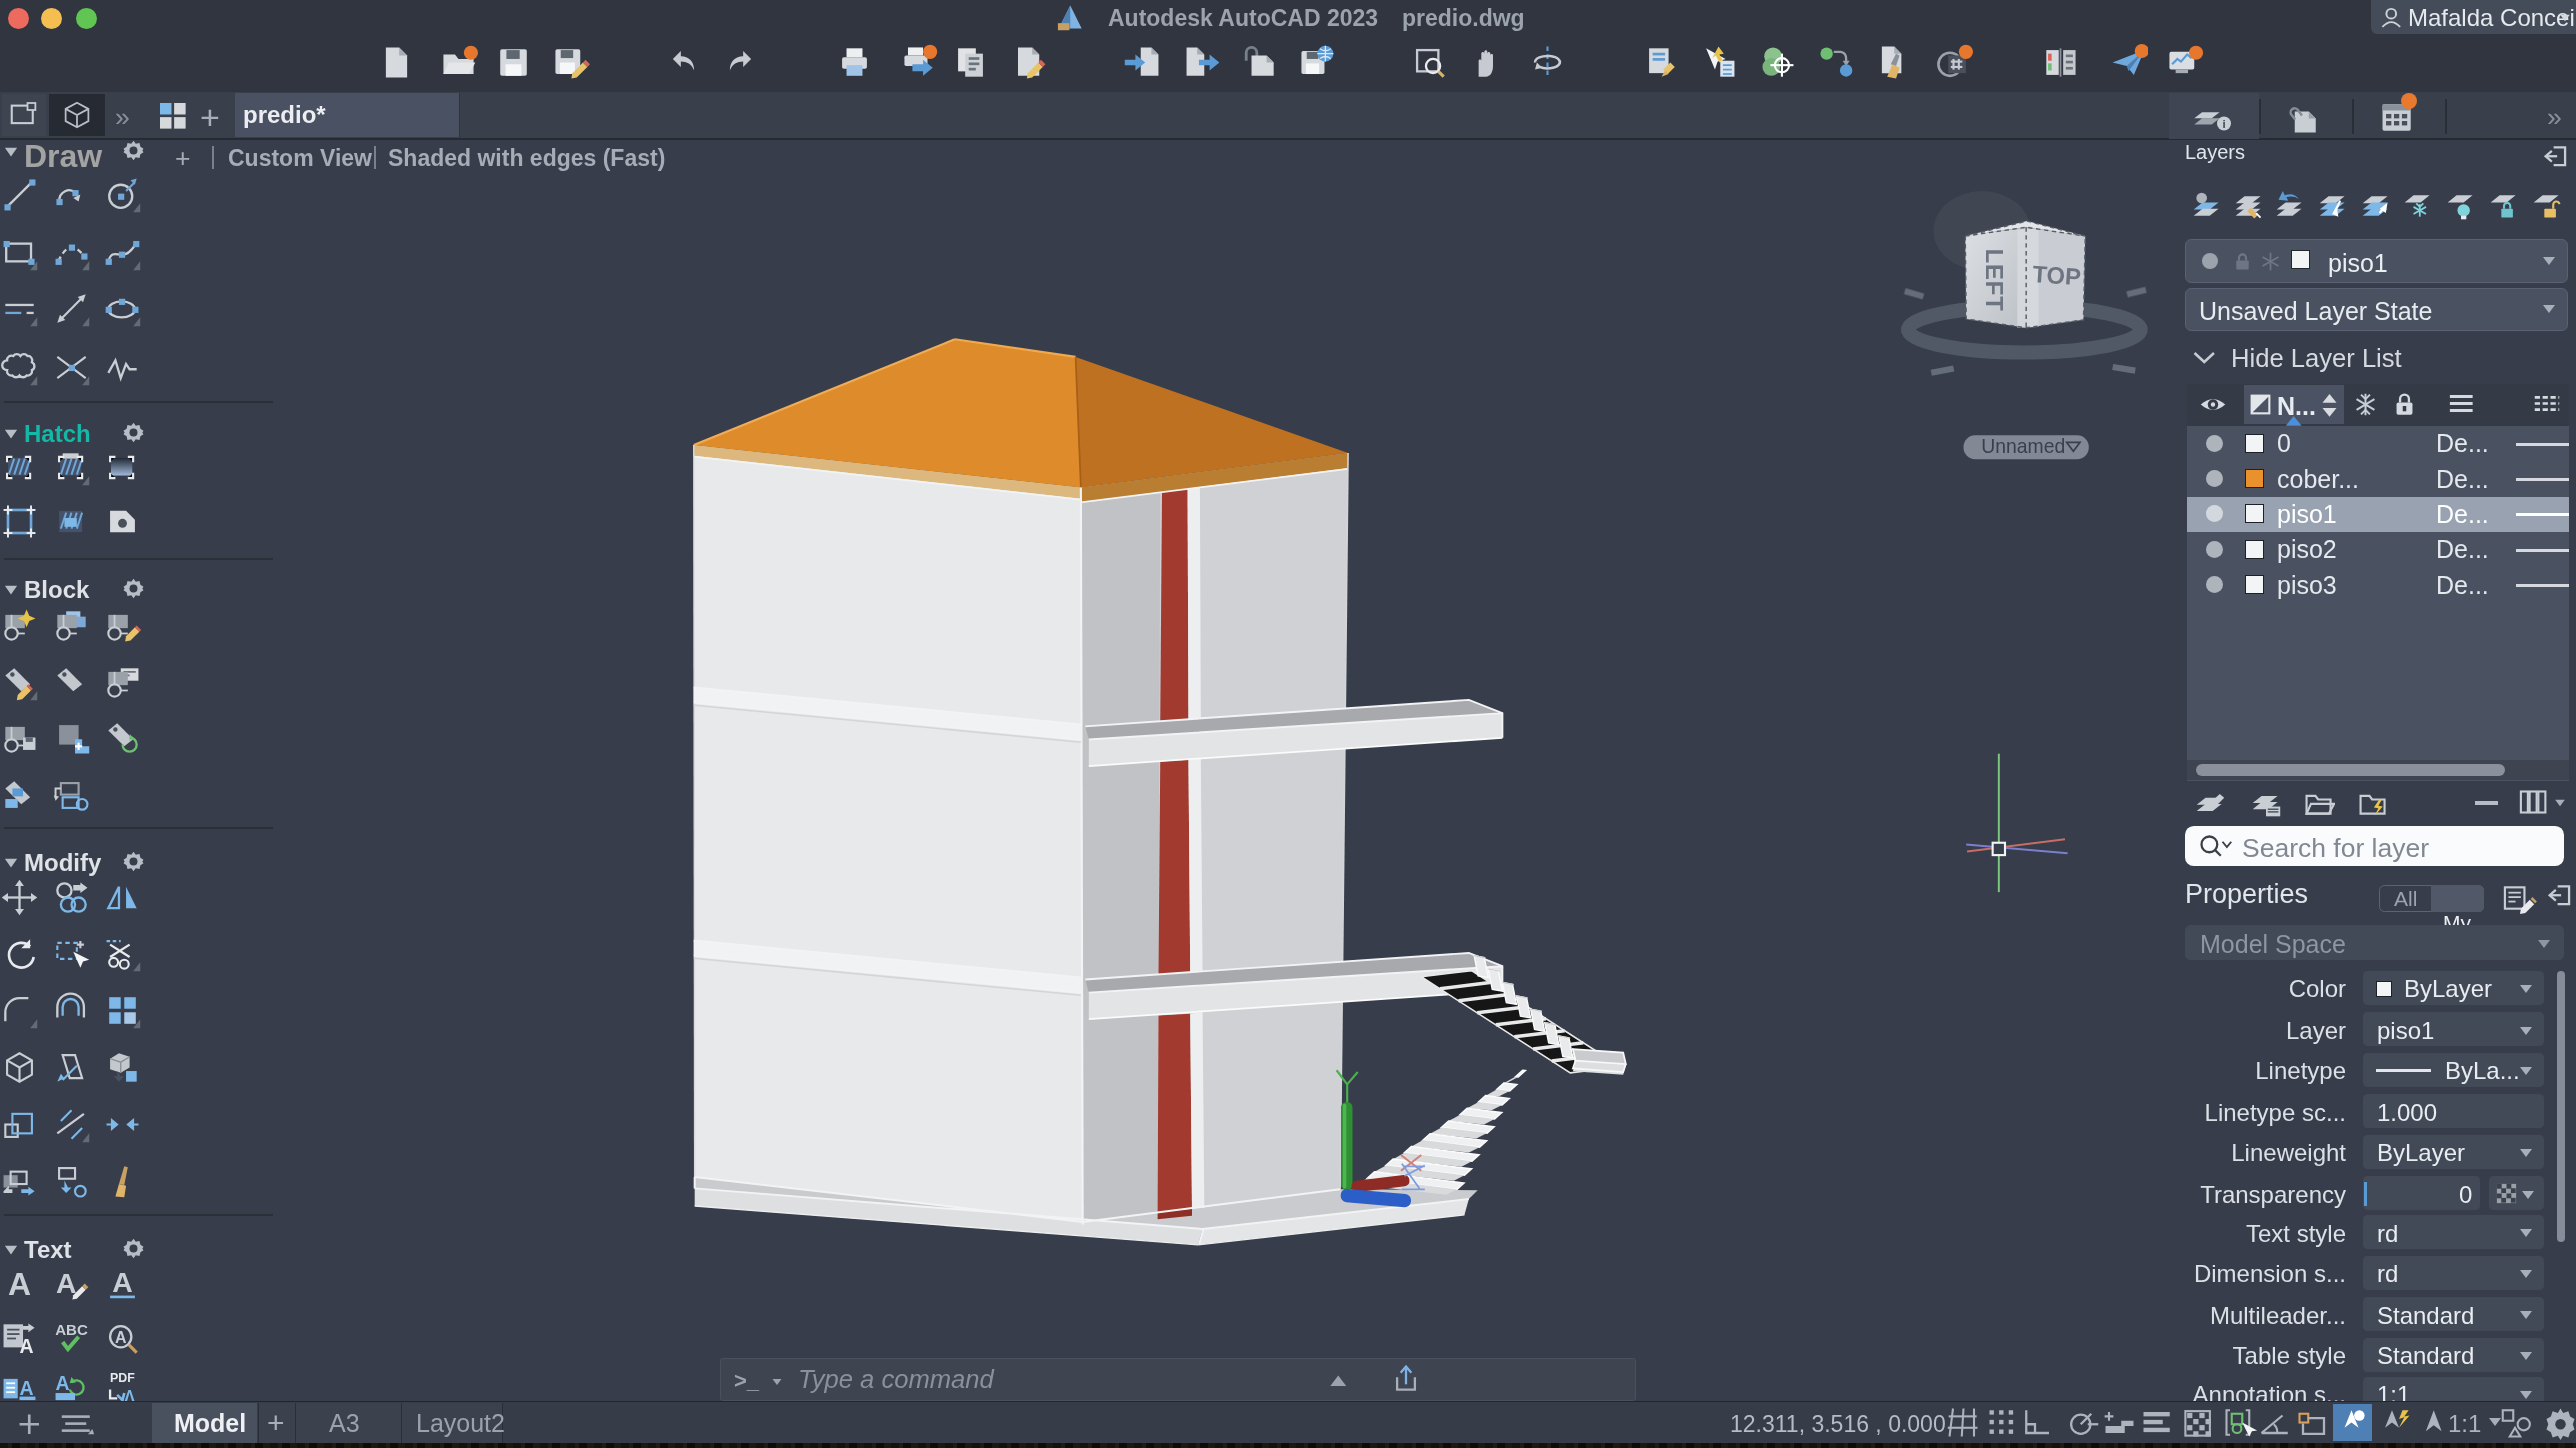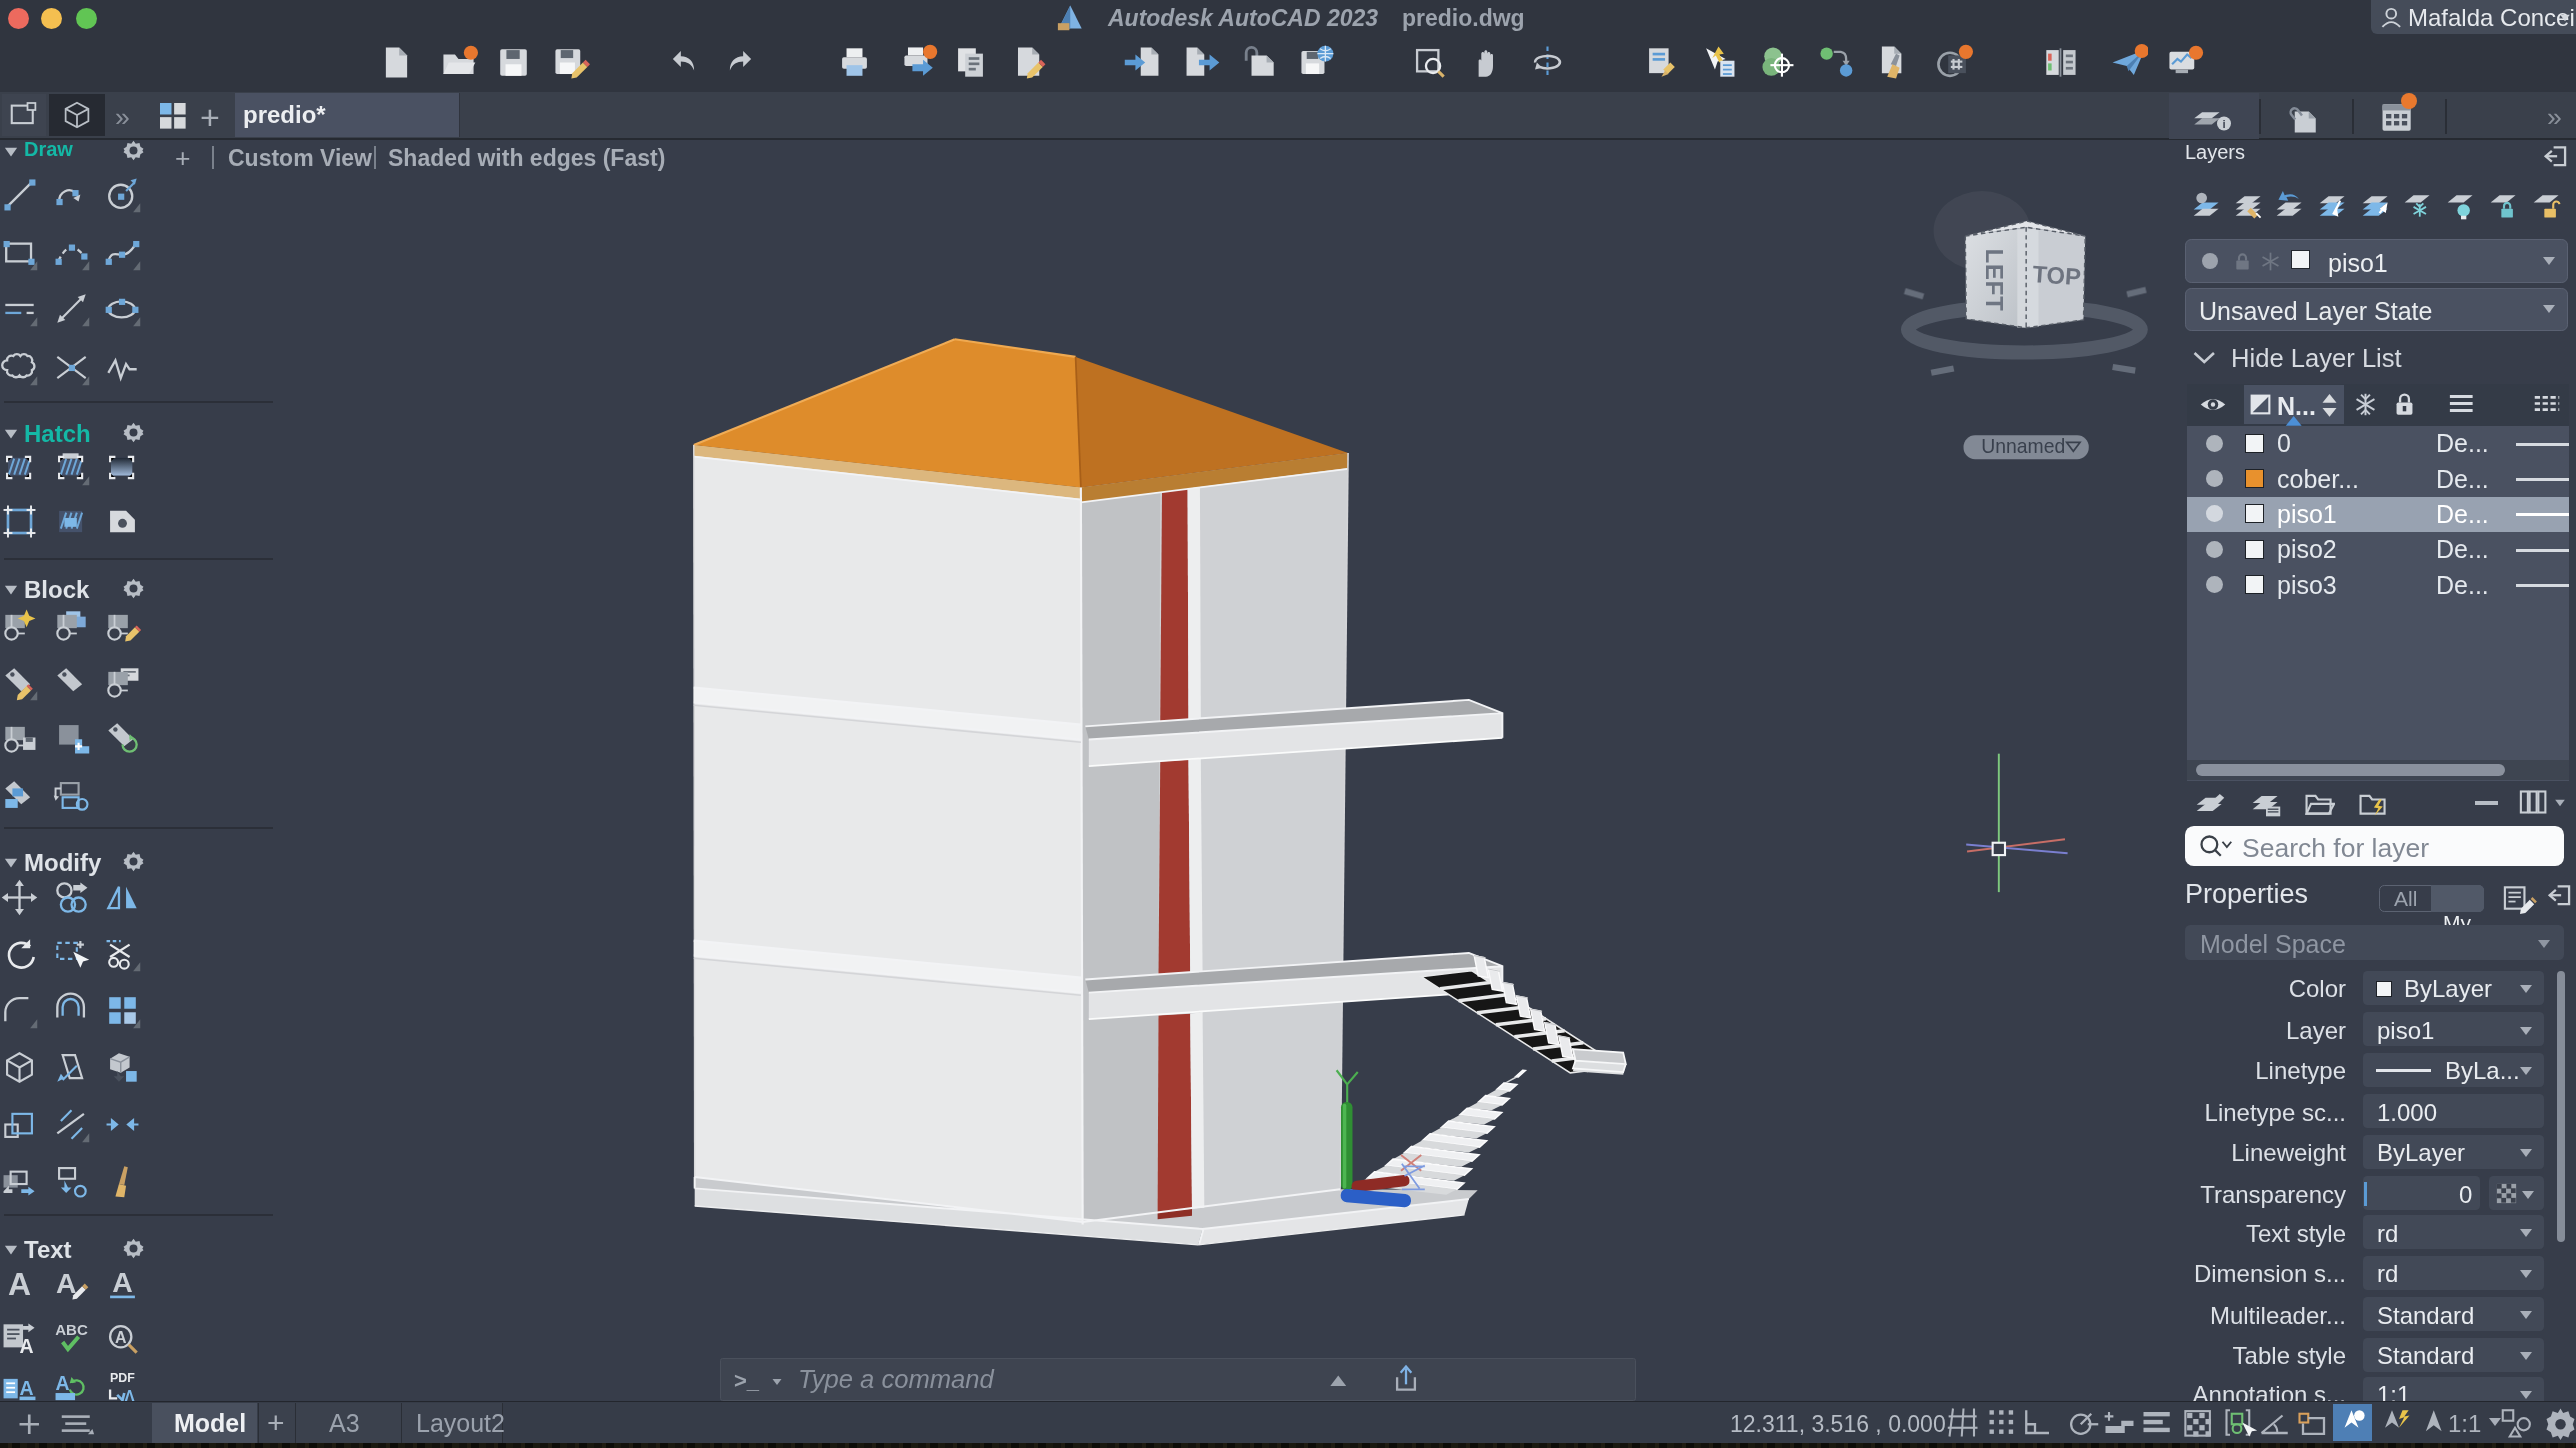--- a/index.html
+++ b/index.html
@@ -8,21 +8,21 @@
 </style></head><body>
 <div class="a" style="left:0;top:0;width:2576px;height:92px;background:#30353F;"></div>
 <div class="a" style="left:8px;top:8px;width:21px;height:21px;border-radius:10.6px;background:#EC6A5E;"></div>
 <div class="a" style="left:41px;top:8px;width:21px;height:21px;border-radius:10.6px;background:#F4BF50;"></div>
 <div class="a" style="left:76px;top:8px;width:21px;height:21px;border-radius:10.6px;background:#61C554;"></div>
 <svg class="a" style="left:1055px;top:1.8px;" width="34" height="30" viewBox="0 0 38 34">
     <path d="M4,30 L17,4 L30,30 Z" fill="#7FB3E3"></path>
     <path d="M4,30 L17,4 L17,30 Z" fill="#4D80B3"></path>
     <rect x="3" y="24" width="13" height="8" fill="#C9A063"></rect>
   </svg>
-<div class="a" style="left:1108px;top:5.3px;font-size:23px;color:#9CA3AD;font-weight:700;white-space:nowrap;font-style:italic;">Autodesk AutoCAD 2023</div>
+<div class="a" style="left:1108px;top:5.3px;font-size:23px;color:#9CA3AD;font-weight:700;white-space:nowrap;">Autodesk AutoCAD 2023</div>
 <div class="a" style="left:1402px;top:5.3px;font-size:23px;color:#9CA3AD;font-weight:700;white-space:nowrap;text-align:right;">predio.dwg</div>
 <div class="a" style="left:2371px;top:0;width:205px;height:34px;background:#454C59;border-bottom-left-radius:6.2px;"></div>
 <svg class="a" style="left:2378px;top:3.5px;" width="26.5" height="26.5" viewBox="0 0 30 30">
     <circle cx="15" cy="11" r="5.5" fill="none" stroke="#CDD2D8" stroke-width="2.2"></circle>
     <path d="M5,26 Q15,15 25,26" fill="none" stroke="#CDD2D8" stroke-width="2.2"></path>
   </svg>
 <div class="a" style="left:2408px;top:4.4px;font-size:24px;color:#E6E9ED;font-weight:400;white-space:nowrap;">Mafalda Concei</div>
 <div class="a" style="left:2559px;top:14px;">
     <div class="car" style="border-top-color:#D5D9DE;transform:scale(.8)"></div>
   </div>
@@ -235,21 +235,21 @@
       <rect x="8" y="25" width="6" height="5"></rect>
       <rect x="17" y="25" width="6" height="5"></rect>
       <rect x="26" y="25" width="6" height="5"></rect>
     </g>
   </svg>
 <div class="a" style="left:2401px;top:93px;width:16px;height:16px;border-radius:8px;background:#E8792E;"></div>
 <div class="a" style="left:2547px;top:102px;font-size:26.5px;color:#8A909A;font-weight:400;white-space:nowrap;">»</div>
 <svg class="a" style="left:4.4px;top:146px;" width="14" height="12.3" viewBox="0 0 16 14">
     <path d="M1,2 h14 l-7,10 z" fill="#B7BDC5"></path>
   </svg>
-<div class="a" style="left:24px;top:138px;font-size:20px;color:#14b8a6;font-weight:700;white-space:nowrap;">Draw</div>
+<div class="a" style="left:24px;top:138px;font-size:32px;color:#a3a3a3;font-weight:700;white-space:nowrap;">Draw</div>
 <svg class="a" style="left:122px;top:139px;" width="23" height="23" viewBox="0 0 26 26">
     <path d="M13,2 l2.5,3.5 4.3,-1 1,4.3 L24.3,11 23,13 24.3,15 20.8,17.2 l-1,4.3 -4.3,-1 L13,24 l-2.5,-3.5 -4.3,1 -1,-4.3 L1.7,15 3,13 1.7,11 5.2,8.8 l1,-4.3 4.3,1 z" fill="#B7BDC5"></path>
     <circle cx="13" cy="13" r="4.5" fill="#373D4A"></circle>
   </svg>
 <svg class="a" style="left:0px;top:175px;" width="39" height="39" viewBox="0 0 44 44">
     <line x1="8" y1="36" x2="36" y2="8" stroke="#C9CED4" stroke-width="2.6" fill="none"></line>
     <rect x="5" y="33" width="7" height="7" fill="#6EA7D8"></rect>
     <rect x="33" y="5" width="7" height="7" fill="#6EA7D8"></rect>
   </svg>
 <svg class="a" style="left:52px;top:175px;" width="39" height="39" viewBox="0 0 44 44">

